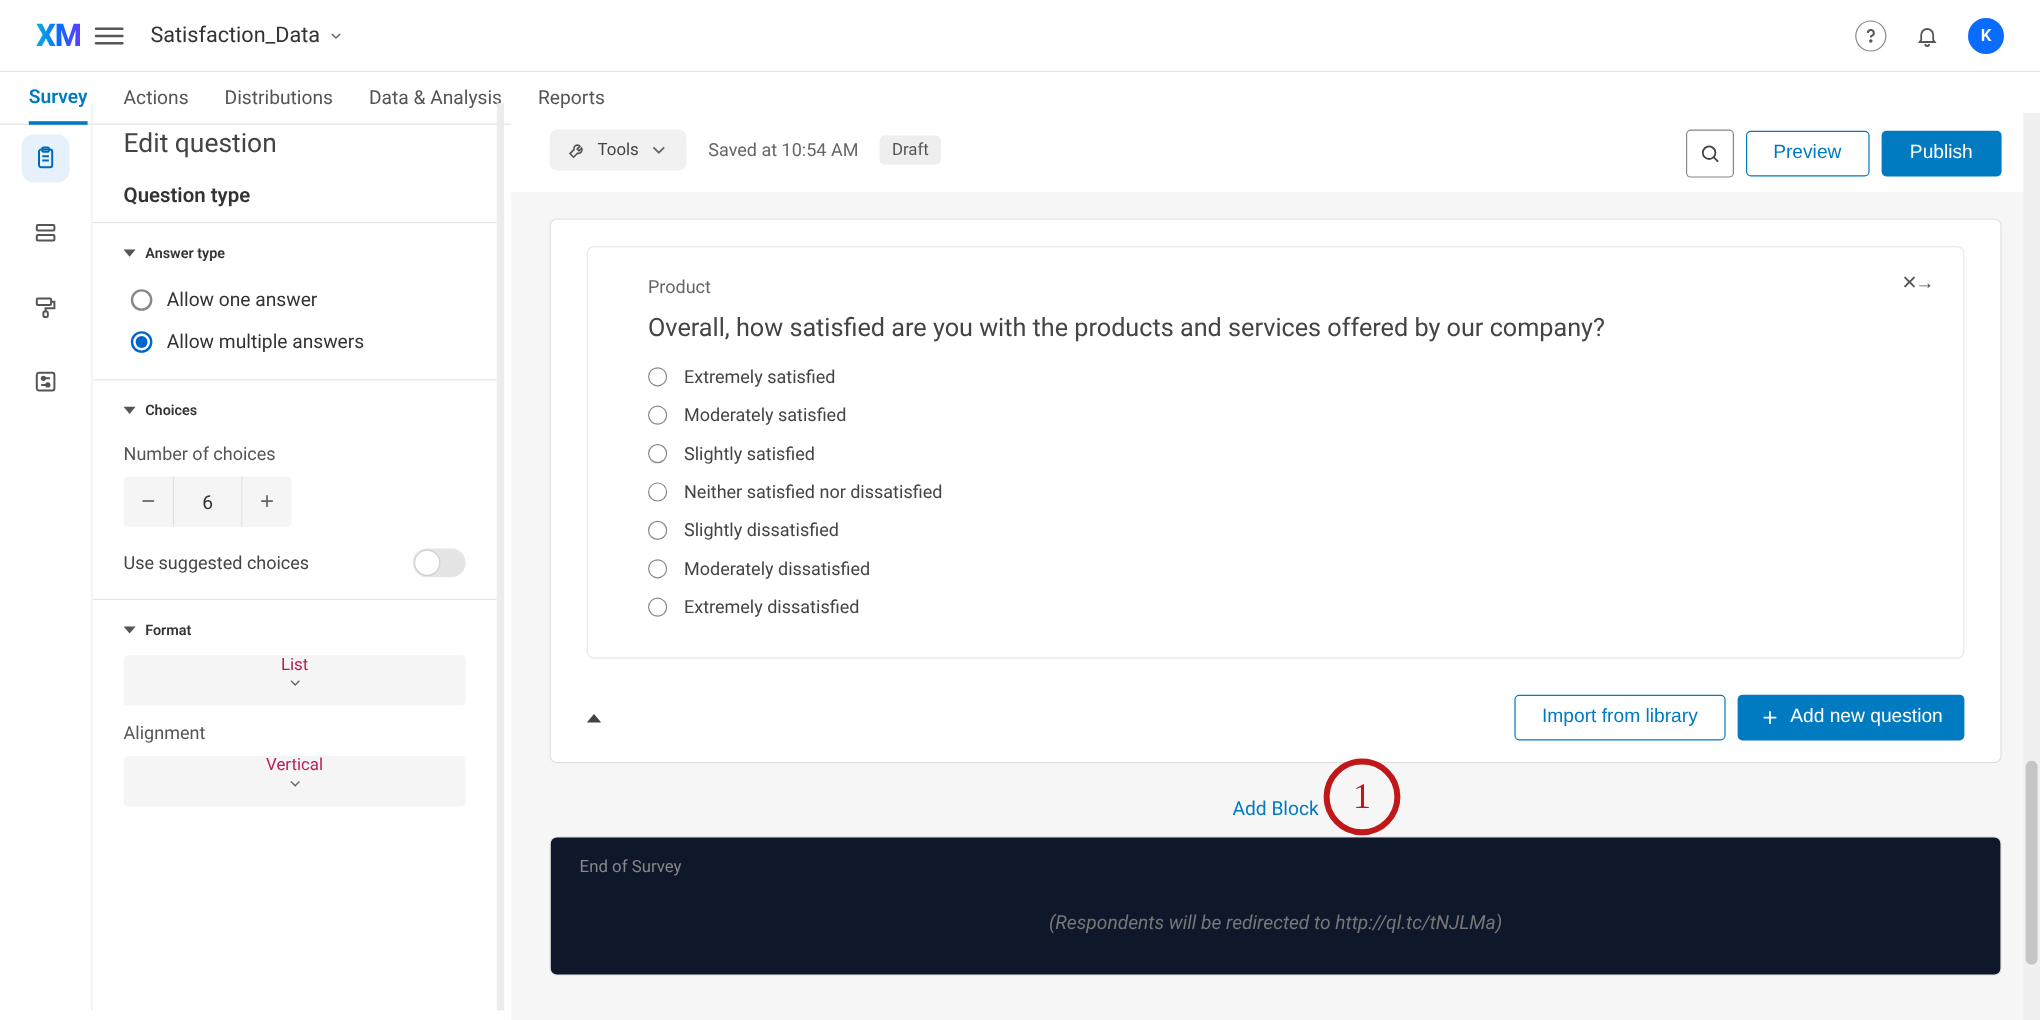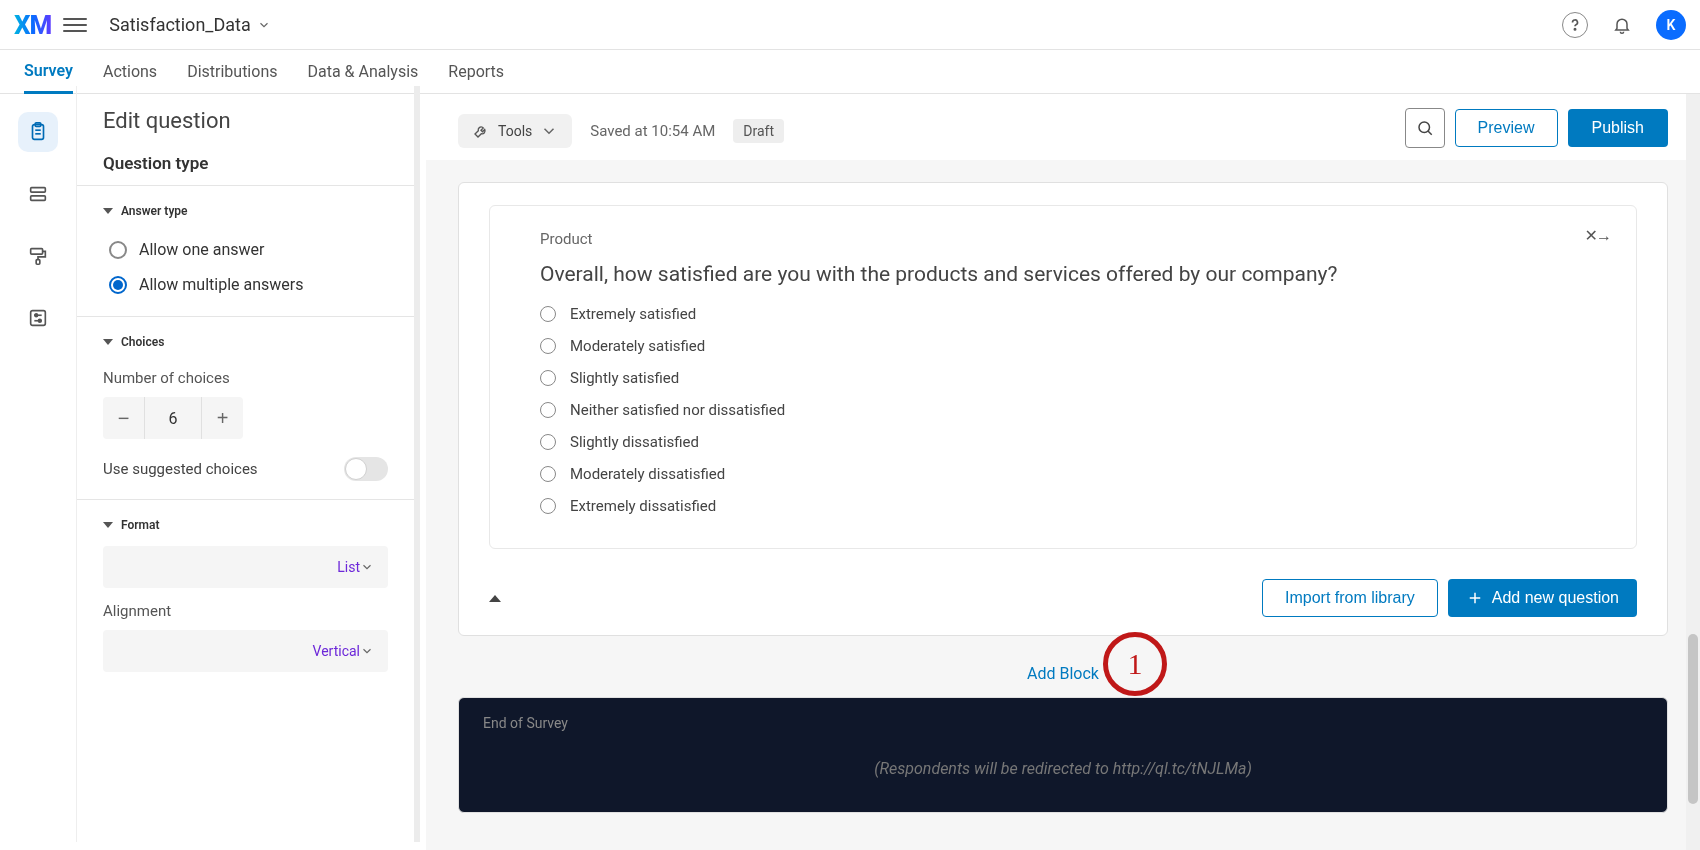--- a/index.html
+++ b/index.html
@@ -11,22 +11,22 @@
     width: 1700px;
     height: 850px;
     overflow: hidden;
     position: relative;
   }
 
   
   .header {
     display: flex;
     align-items: center;
-    height: 50px;
-    padding: 0 14px;
+    height: 60px;
+    padding: 0 30px;
     border-bottom: 1px solid #e3e3e3;
     justify-content: space-between;
   }
   .header-left { display:flex; align-items:center; gap: 12px;}
   .logo-xm {
     font-weight: 800;
     font-size: 26px;
     letter-spacing: -1px;
     background: linear-gradient(90deg,#00b4e0,#0a6cff 50%,#5e3cff);
     -webkit-background-clip: text;
@@ -101,32 +101,32 @@
   .radio-dot { width:10px; height:10px; border-radius:50%; background:#0066cc;}
   .field-label { color:#555; font-size:15px; margin:6px 0 10px;}
   .stepper { display:flex; align-items:center; height:42px; width:140px; background:#f5f5f5; border-radius:4px;}
   .stepper button { width:42px; height:42px; background:none; border:none; border-right:1px solid #e0e0e0; font-size:20px; color:#666; cursor:pointer;}
   .stepper button:last-child { border-right:none; border-left:1px solid #e0e0e0;}
   .stepper .val { flex:1; text-align:center; font-size:16px; color:#333;}
   .toggle-row { display:flex; align-items:center; justify-content:space-between; padding:18px 0;}
   .toggle { width:44px; height:24px; background:#e5e5e5; border-radius:12px; position:relative; cursor:pointer;}
   .toggle .knob { width:22px; height:22px; border-radius:50%; background:#fff; border:1px solid #d0d0d0; position:absolute; top:1px; left:1px;}
   .dropdown {
-    height:42px; background:#f5f5f5; border-radius:4px; display:flex; align-items:center; justify-content:flex-end;
-    padding:0 14px; color:#6d28d9; cursor:pointer; margin-bottom:14px;
+    height:42px; background:#f5f5f5; border-radius:4px; display:flex; align-items:center; justify-content:flex-start;
+    padding:0 14px; color:#be185d; cursor:pointer; margin-bottom:14px;flex-direction:column;
   }
 
   
   .canvas {
     position:absolute; top:94px; left:426px; right:0; bottom:0;
     background:#fff;
     overflow:hidden;
   }
   .canvas-toolbar {
-    display:flex; align-items:flex-end; justify-content:space-between; padding:14px 32px; border-bottom:1px solid #ececec;
+    display:flex; align-items:flex-start; justify-content:space-between; padding:14px 32px; border-bottom:1px solid #ececec;
   }
   .tb-left { display:flex; align-items:center; gap:18px;}
   .tools-btn {
     display:flex; align-items:center; gap:8px; background:#f1f1f1; border-radius:6px; padding:8px 14px; cursor:pointer; color:#444;
   }
   .tools-btn svg { width:18px; height:18px;}
   .saved-text { color:#666; font-size:15px;}
   .draft-pill { background:#eeeeee; color:#555; padding:4px 10px; border-radius:4px; font-size:14px;}
   .tb-right { display:flex; align-items:center; gap:10px;}
   .icon-outline-btn {

